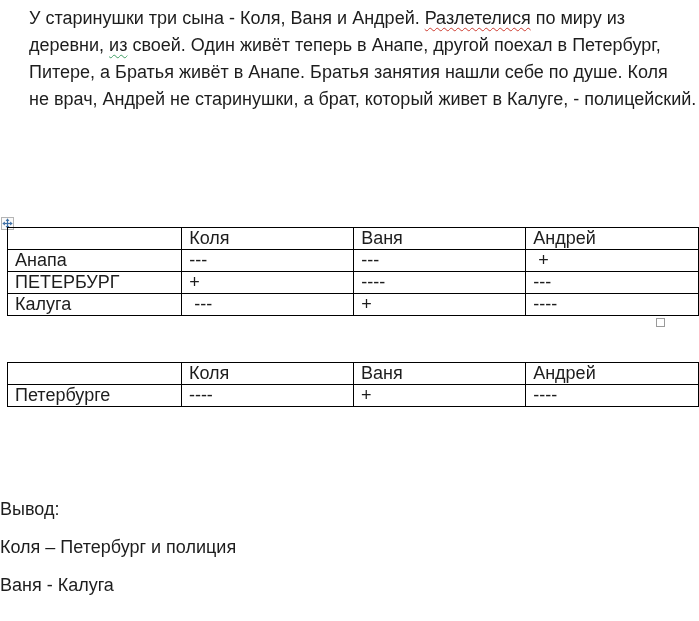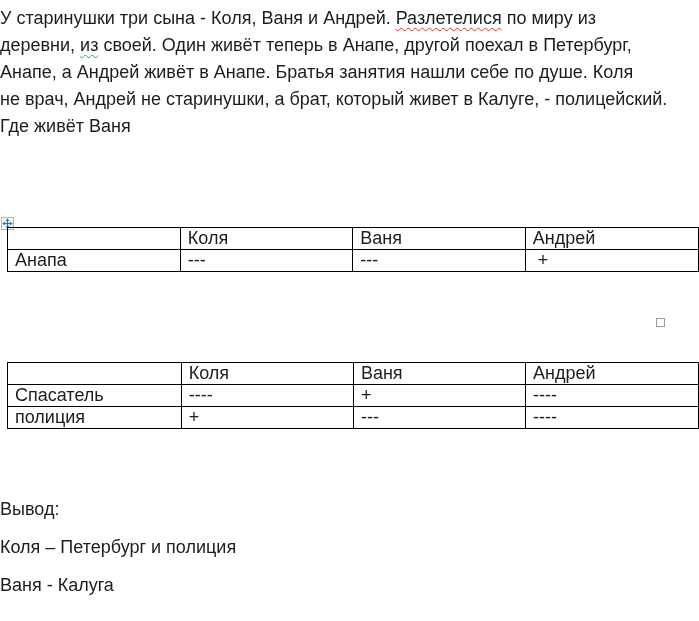--- a/index.html
+++ b/index.html
@@ -5,21 +5,21 @@
   html, body { margin:0; padding:0; }
   body {
     width:699px; height:621px;
     background:#ffffff;
     font-family:"Liberation Sans","DejaVu Sans",sans-serif;
     font-size:18px;
     color:#1d1d1d;
     position:relative;
     overflow:hidden;
   }
-  .textblock { position:absolute; left:0; top:5px; }
+  .textblock { position:absolute; left:29px; top:5px; }
   .line { white-space:pre; line-height:27px; height:27px; }
   .sq-red   { text-decoration-line:underline; text-decoration-style:wavy; text-decoration-color:#cd3a2f; text-decoration-thickness:1px; text-underline-offset:3px; }
   .sq-green { text-decoration-line:underline; text-decoration-style:wavy; text-decoration-color:#3f9e63; text-decoration-thickness:1px; text-underline-offset:3px; }
 
   table.grid {
     position:absolute; left:7px;
     border-collapse:collapse; table-layout:fixed;
   }
   table.grid td {
     width:160px; height:21px;
@@ -41,23 +41,22 @@
   }
   .conclusion { position:absolute; left:0; top:496px; }
   .conclusion .line { margin-bottom:11px; }
 </style>
 </head>
 <body>
 
 <div class="textblock">
   <div class="line"><span>У старинушки три сына - Коля, Ваня и Андрей. </span><span class="sq-red">Разлетелися</span><span> по миру из</span></div>
   <div class="line"><span>деревни, </span><span class="sq-green">из</span><span> своей. Один живёт теперь в Анапе, другой поехал в Петербург,</span></div>
-  <div class="line"><span>Анапе, а Андрей живёт в Анапе. Братья занятия нашли себе по душе. Коля</span></div>
+  <div class="line"><span>Питере, а Братья живёт в Анапе. Братья занятия нашли себе по душе. Коля</span></div>
   <div class="line"><span>не врач, Андрей не старинушки, а брат, который живет в Калуге, - полицейский.</span></div>
-  <div class="line"><span>Где живёт Ваня</span></div>
 </div>
 
 <div class="move-handle">
   <svg width="13" height="13" viewBox="0 0 13 13">
     <rect x="0.5" y="0.5" width="12" height="12" fill="#fafafa" stroke="#b5b5b5" stroke-width="1"></rect>
     <g fill="#3b6ea5">
       <polygon points="6.5,1.3 4.6,3.9 8.4,3.9"></polygon>
       <polygon points="6.5,11.7 4.6,9.1 8.4,9.1"></polygon>
       <polygon points="1.3,6.5 3.9,4.6 3.9,8.4"></polygon>
       <polygon points="11.7,6.5 9.1,4.6 9.1,8.4"></polygon>
@@ -74,43 +73,49 @@
     <td>Коля</td>
     <td>Ваня</td>
     <td>Андрей</td>
   </tr>
   <tr>
     <td>Анапа</td>
     <td>---</td>
     <td>---</td>
     <td> +</td>
   </tr>
+  <tr>
+    <td>ПЕТЕРБУРГ</td>
+    <td>+</td>
+    <td>----</td>
+    <td>---</td>
+  </tr>
+  <tr>
+    <td>Калуга</td>
+    <td> ---</td>
+    <td>+</td>
+    <td>----</td>
+  </tr>
 </tbody>
   </table>
 
 <div class="resize-handle"></div>
 
 <table class="grid" id="table2">
   <tbody>
       <tr>
     <td></td>
     <td>Коля</td>
     <td>Ваня</td>
     <td>Андрей</td>
   </tr>
   <tr>
-    <td>Спасатель</td>
+    <td>Петербурге</td>
     <td>----</td>
     <td>+</td>
-    <td>----</td>
-  </tr>
-  <tr>
-    <td>полиция</td>
-    <td>+</td>
-    <td>---</td>
     <td>----</td>
   </tr>
 </tbody>
   </table>
 
 <div class="conclusion">
   <div class="line">Вывод:</div>
   <div class="line">Коля – Петербург и полиция</div>
   <div class="line">Ваня - Калуга</div>
 </div>

